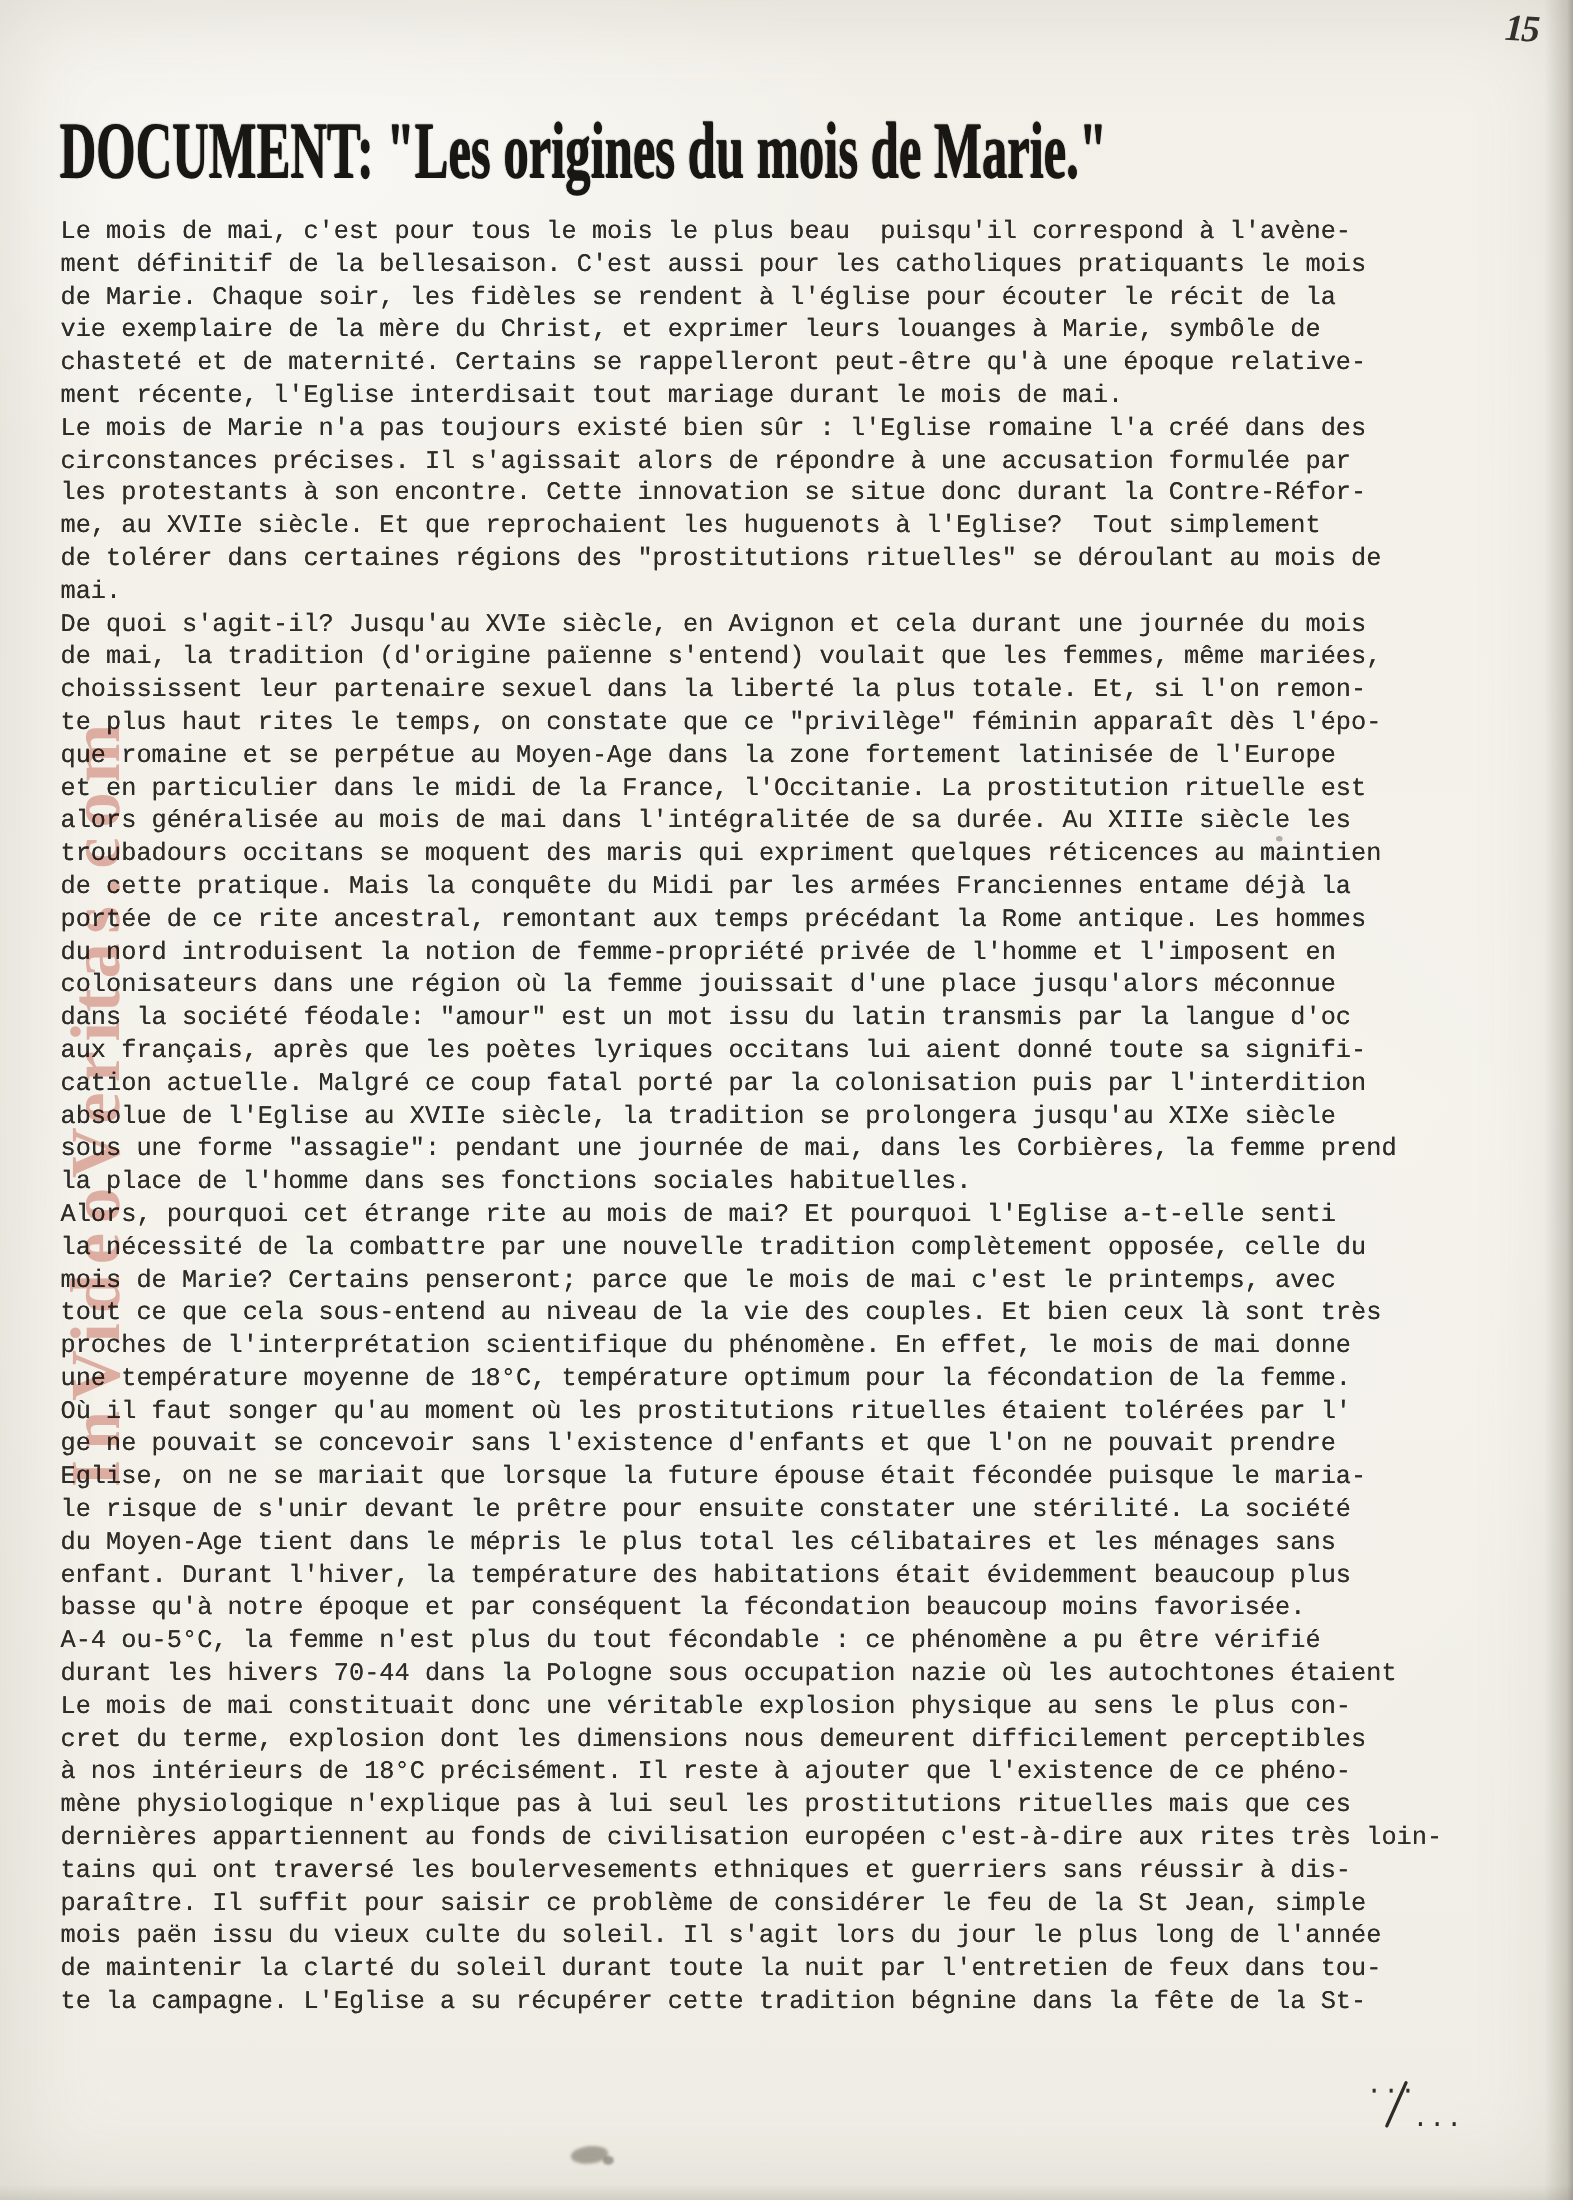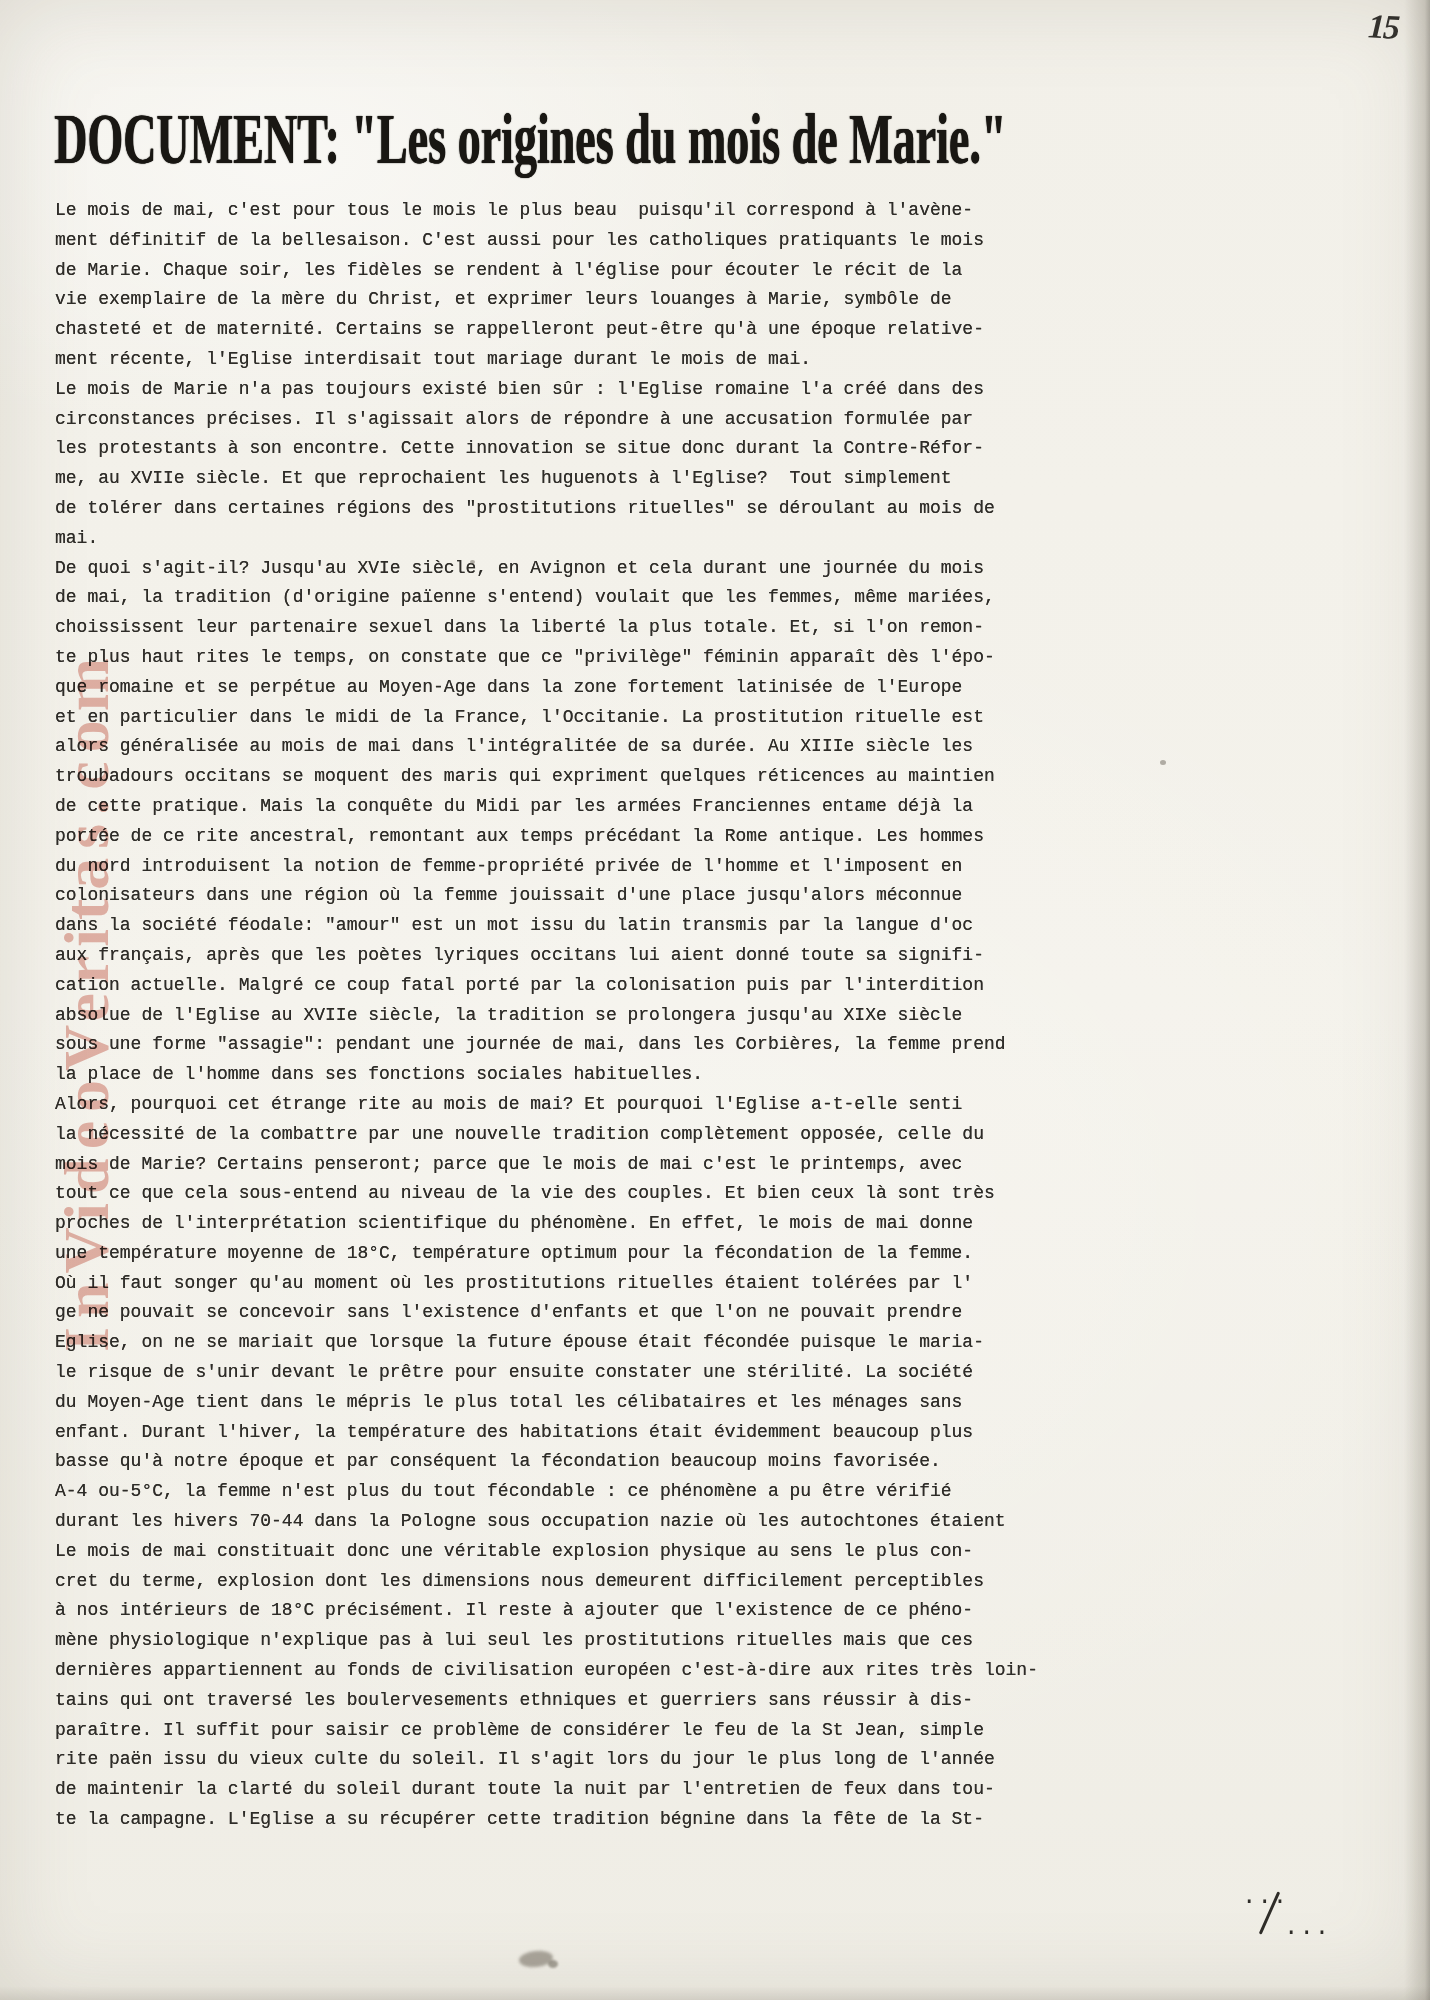--- a/index.html
+++ b/index.html
@@ -38,21 +38,21 @@
     font-size:47px;
     color:#191713;
     transform:scaleY(1.55) scaleX(0.98);
     transform-origin:left top;
     letter-spacing:0px;
     white-space:nowrap;
     text-shadow:0 0 1px #191713, 0.5px 0.5px 0 #191713;
   }
   .body-text{
     position:absolute;left:55px;top:196px;width:1310px;
-    font-size:18px;
+    font-size:23px;
     line-height:29.8px;
     color:#2e2c28;
     text-shadow:0 0 0.6px rgba(46,44,40,0.85);
   }
   .body-text .line{
     white-space:pre;
     height:29.8px;
   }
   .watermark{
     position:absolute;
@@ -144,21 +144,21 @@
       <div class="line">basse qu'à notre époque et par conséquent la fécondation beaucoup moins favorisée.</div>
       <div class="line">A-4 ou-5°C, la femme n'est plus du tout fécondable : ce phénomène a pu être vérifié</div>
       <div class="line">durant les hivers 70-44 dans la Pologne sous occupation nazie où les autochtones étaient</div>
       <div class="line">Le mois de mai constituait donc une véritable explosion physique au sens le plus con-</div>
       <div class="line">cret du terme, explosion dont les dimensions nous demeurent difficilement perceptibles</div>
       <div class="line">à nos intérieurs de 18°C précisément. Il reste à ajouter que l'existence de ce phéno-</div>
       <div class="line">mène physiologique n'explique pas à lui seul les prostitutions rituelles mais que ces</div>
       <div class="line">dernières appartiennent au fonds de civilisation européen c'est-à-dire aux rites très loin-</div>
       <div class="line">tains qui ont traversé les boulervesements ethniques et guerriers sans réussir à dis-</div>
       <div class="line">paraître. Il suffit pour saisir ce problème de considérer le feu de la St Jean, simple</div>
-      <div class="line">rite paën issu du vieux culte du soleil. Il s'agit lors du jour le plus long de l'année</div>
+      <div class="line">mois paën issu du vieux culte du soleil. Il s'agit lors du jour le plus long de l'année</div>
       <div class="line">de maintenir la clarté du soleil durant toute la nuit par l'entretien de feux dans tou-</div>
       <div class="line">te la campagne. L'Eglise a su récupérer cette tradition bégnine dans la fête de la St-</div>
     </div>
 
   <div class="watermark">InVideoVeritas.com</div>
 
   <div class="continuation">
     <span class="dots-top">···</span>
     <span class="slash"></span>
     <span class="dots-bottom">...</span>

